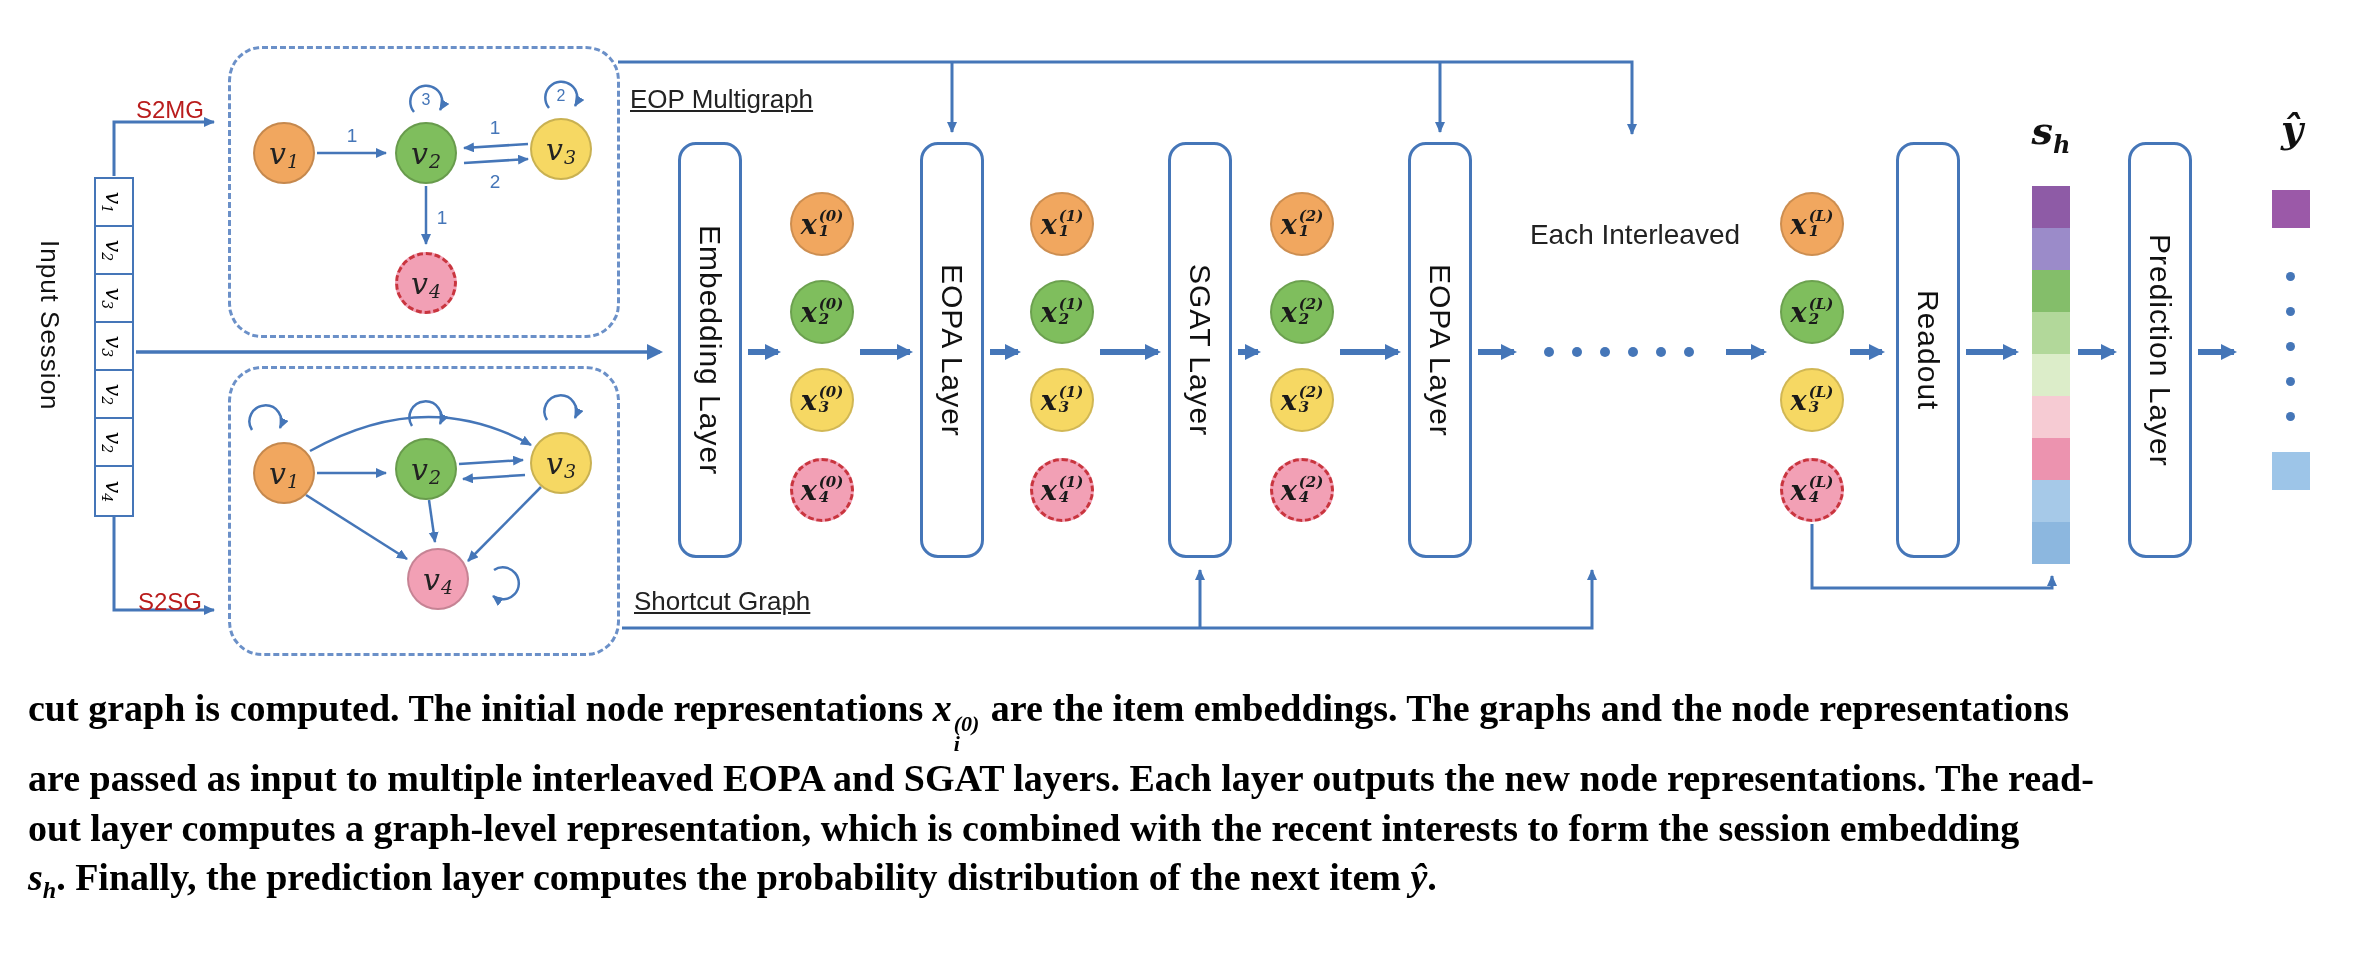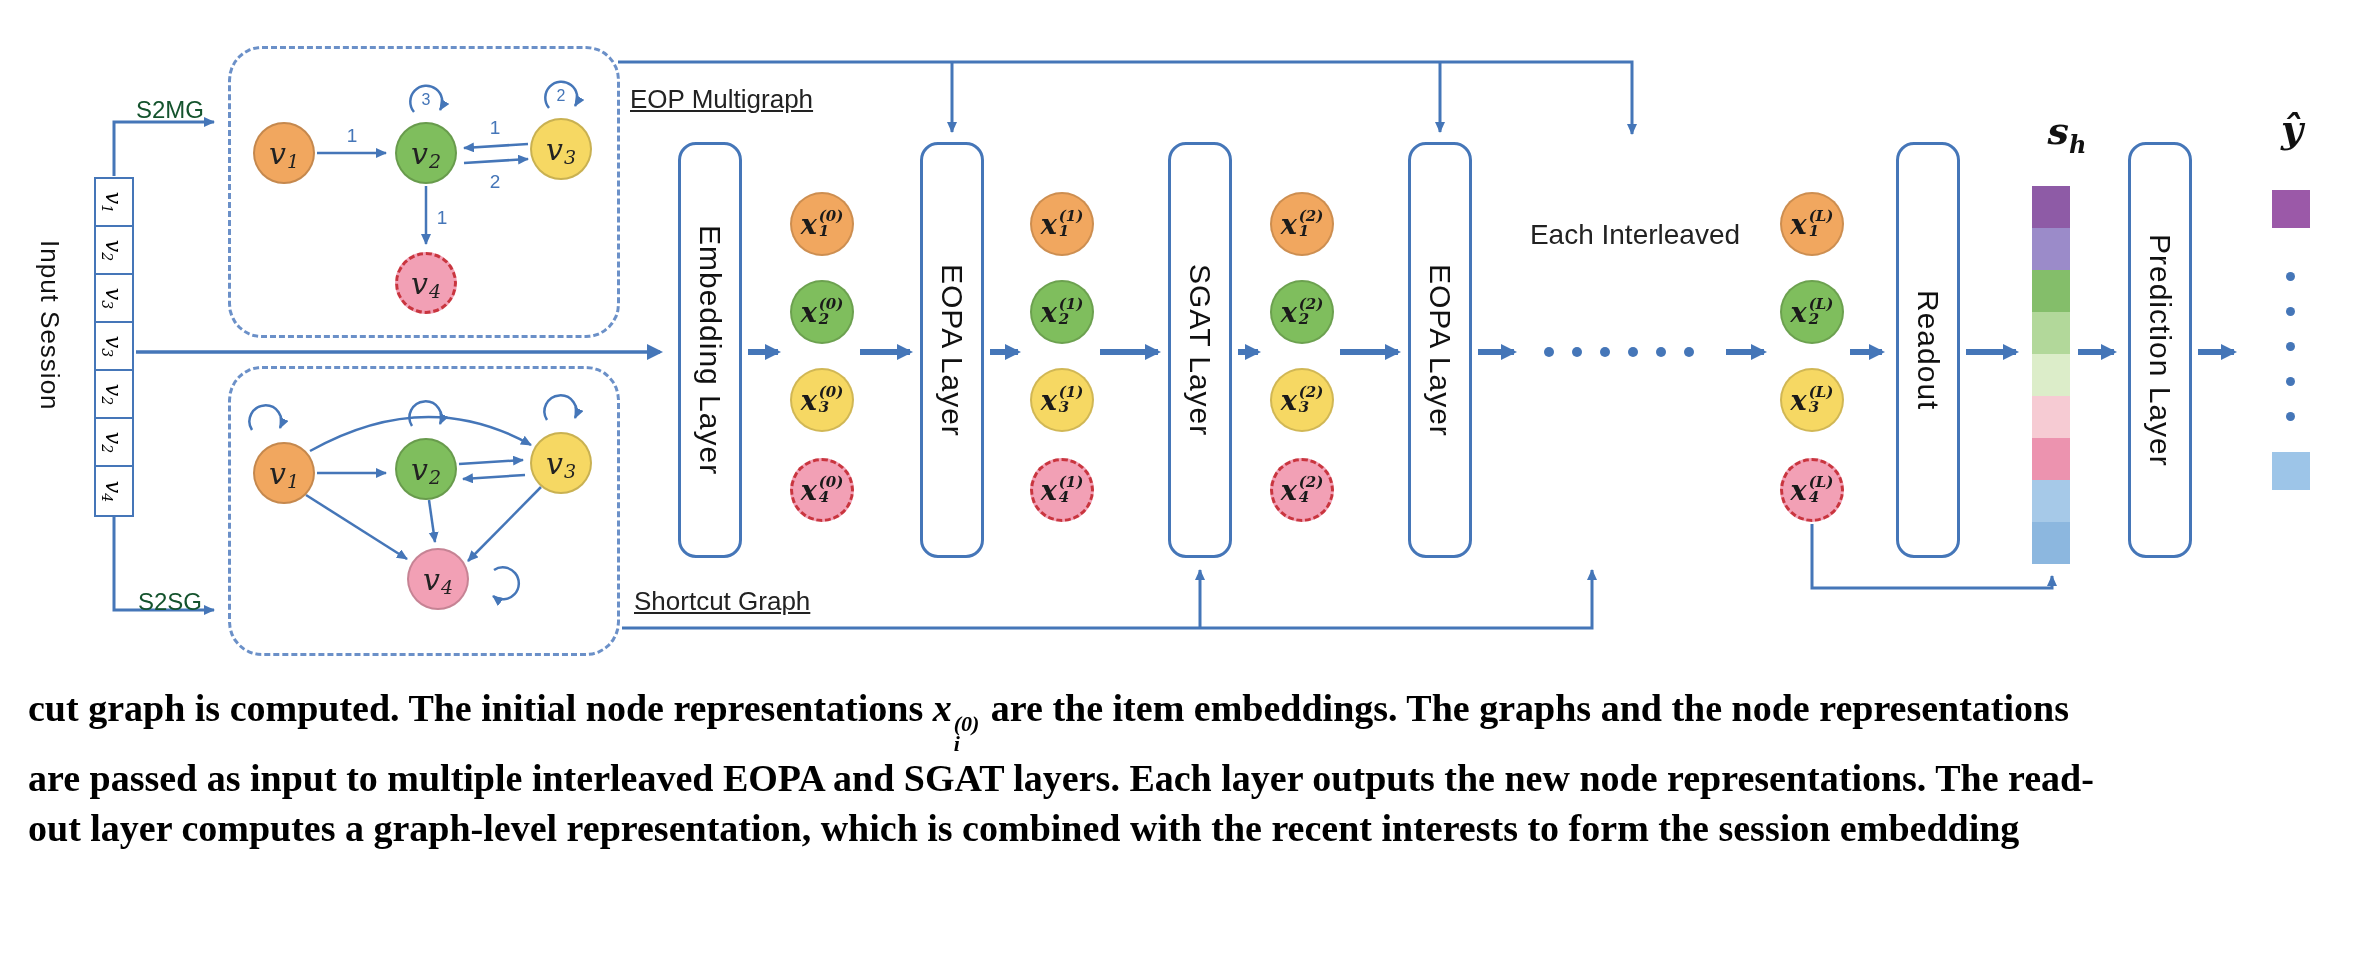--- a/index.html
+++ b/index.html
@@ -27,21 +27,21 @@
   .vtext { writing-mode:vertical-rl; font-size:30px; color:#111; letter-spacing:1px; }
 
   .session-col { border:2px solid #4576B8; background:#fff; box-sizing:border-box; }
   .cell { width:36px; height:48px; border-bottom:2px solid #4576B8; display:flex; align-items:center;
           justify-content:center; box-sizing:border-box; }
   .cell:last-child { border-bottom:none; }
   .cellrot { transform:rotate(90deg); font-family:"DejaVu Serif", serif; font-style:italic; font-size:22px;
              display:inline-flex; align-items:baseline; }
   .cellsub { font-size:14px; position:relative; top:4px; }
 
-  .small-label { font-size:24px; color:#14532d; }
+  .small-label { font-size:24px; color:#b91c1c; }
   .gtitle { font-size:26px; color:#222;text-decoration:underline; }
   .morelayers { font-size:28px; color:#222; text-align:center; line-height:34px; }
 
   .shlabel, .yhat { font-family:"DejaVu Serif", serif; font-weight:bold; font-style:italic; font-size:38px;
                     color:#111; text-align:center; }
   .shsub { font-size:24px; position:relative; top:9px; }
   .sh-col { display:flex; flex-direction:column; }
   .sh-square { width:38px; height:42px; }
   .sq { width:38px; height:38px; }
 
@@ -375,21 +375,21 @@
   </div>
   <div class="hdots abs" style="left:1544px; top:347px;">
     <span class="hdot"></span>
       <span class="hdot"></span>
       <span class="hdot"></span>
       <span class="hdot"></span>
       <span class="hdot"></span>
       <span class="hdot"></span>
   </div>
 
-  <div class="shlabel abs" style="left:2028px; top:108px; width:46px;margin-left:16px;"><span>s</span><span class="shsub">h</span></div>
+  <div class="shlabel abs" style="left:2028px; top:108px; width:46px;"><span>s</span><span class="shsub">h</span></div>
   <div class="sh-col abs" style="left:2032px; top:186px;">
     <div class="sh-square" style="background-color: rgb(142, 91, 166);"></div>
     <div class="sh-square" style="background-color: rgb(155, 139, 201);"></div>
     <div class="sh-square" style="background-color: rgb(132, 190, 106);"></div>
     <div class="sh-square" style="background-color: rgb(178, 216, 154);"></div>
     <div class="sh-square" style="background-color: rgb(220, 237, 201);"></div>
     <div class="sh-square" style="background-color: rgb(246, 203, 211);"></div>
     <div class="sh-square" style="background-color: rgb(236, 147, 175);"></div>
     <div class="sh-square" style="background-color: rgb(166, 201, 232);"></div>
     <div class="sh-square" style="background-color: rgb(140, 183, 223);"></div>
@@ -406,15 +406,16 @@
   </div>
   <div class="sq abs" style="left: 2272px; top: 452px; background-color: rgb(157, 197, 232);"></div>
 
   <div class="caption abs" style="left:28px; top:684px; width:2330px;">
     <div class="cap-line"><span>cut graph is computed. The initial node representations </span><span class="cmath"><span>x</span><span class="cstack">
             <span>(0)</span>
             <span>i</span>
           </span></span><span> are the item embeddings. The graphs and the node representations</span></div>
     <div class="cap-line"><span>are passed as input to multiple interleaved EOPA and SGAT layers. Each layer outputs the new node representations. The read-</span></div>
     <div class="cap-line"><span>out layer computes a graph-level representation, which is combined with the recent interests to form the session embedding</span></div>
+    <div class="cap-line"><span class="cmath"><span>s</span><span class="cs-sub2">h</span></span><span>. Finally, the prediction layer computes the probability distribution of the next item </span><span class="cmath">ŷ</span><span>.</span></div>
   </div>
 
 </div>
 
 </body></html>

